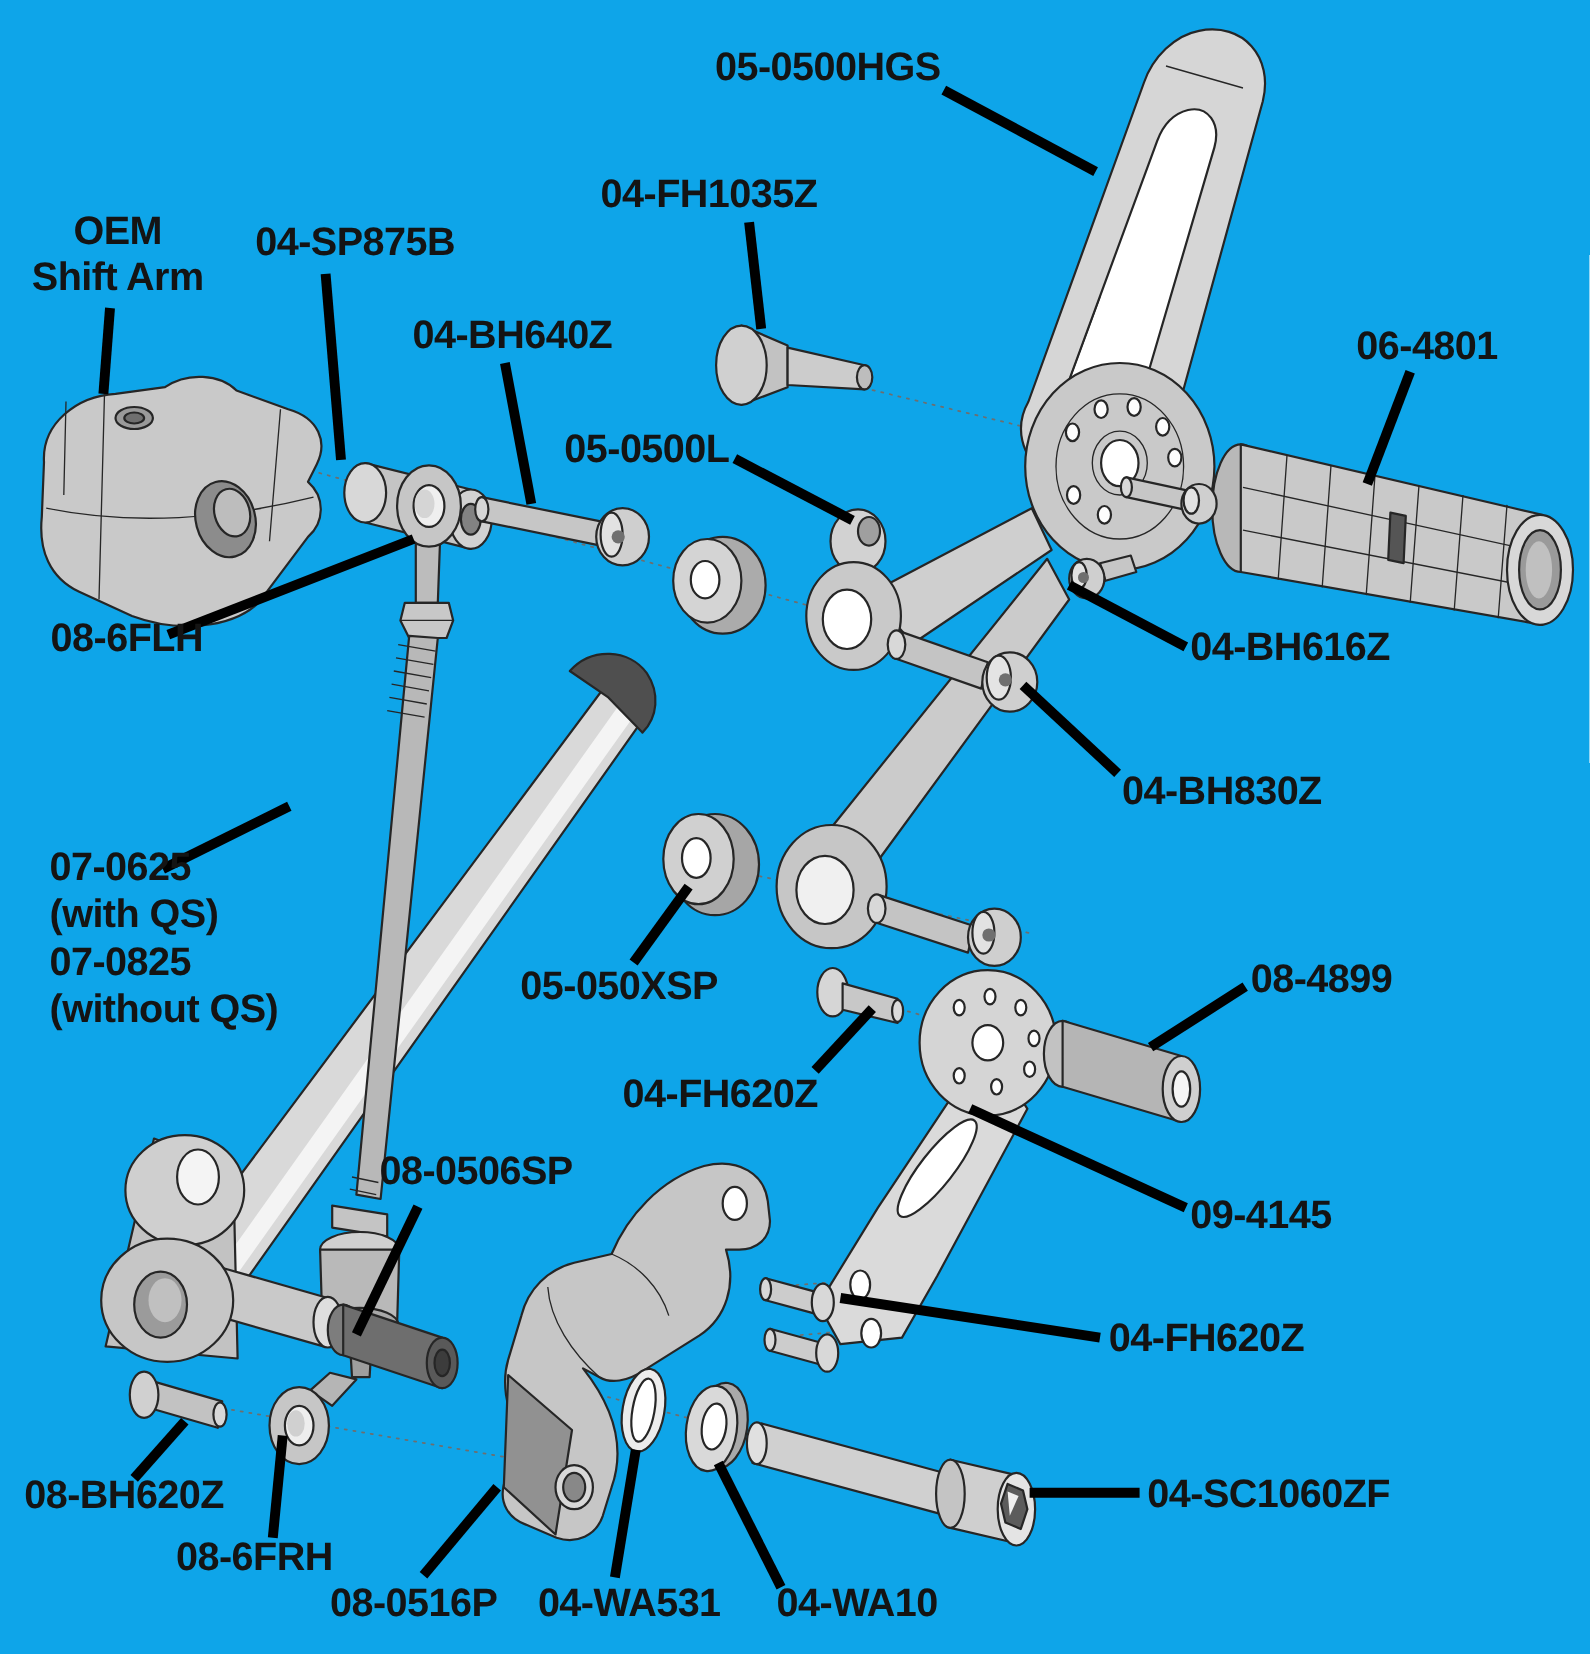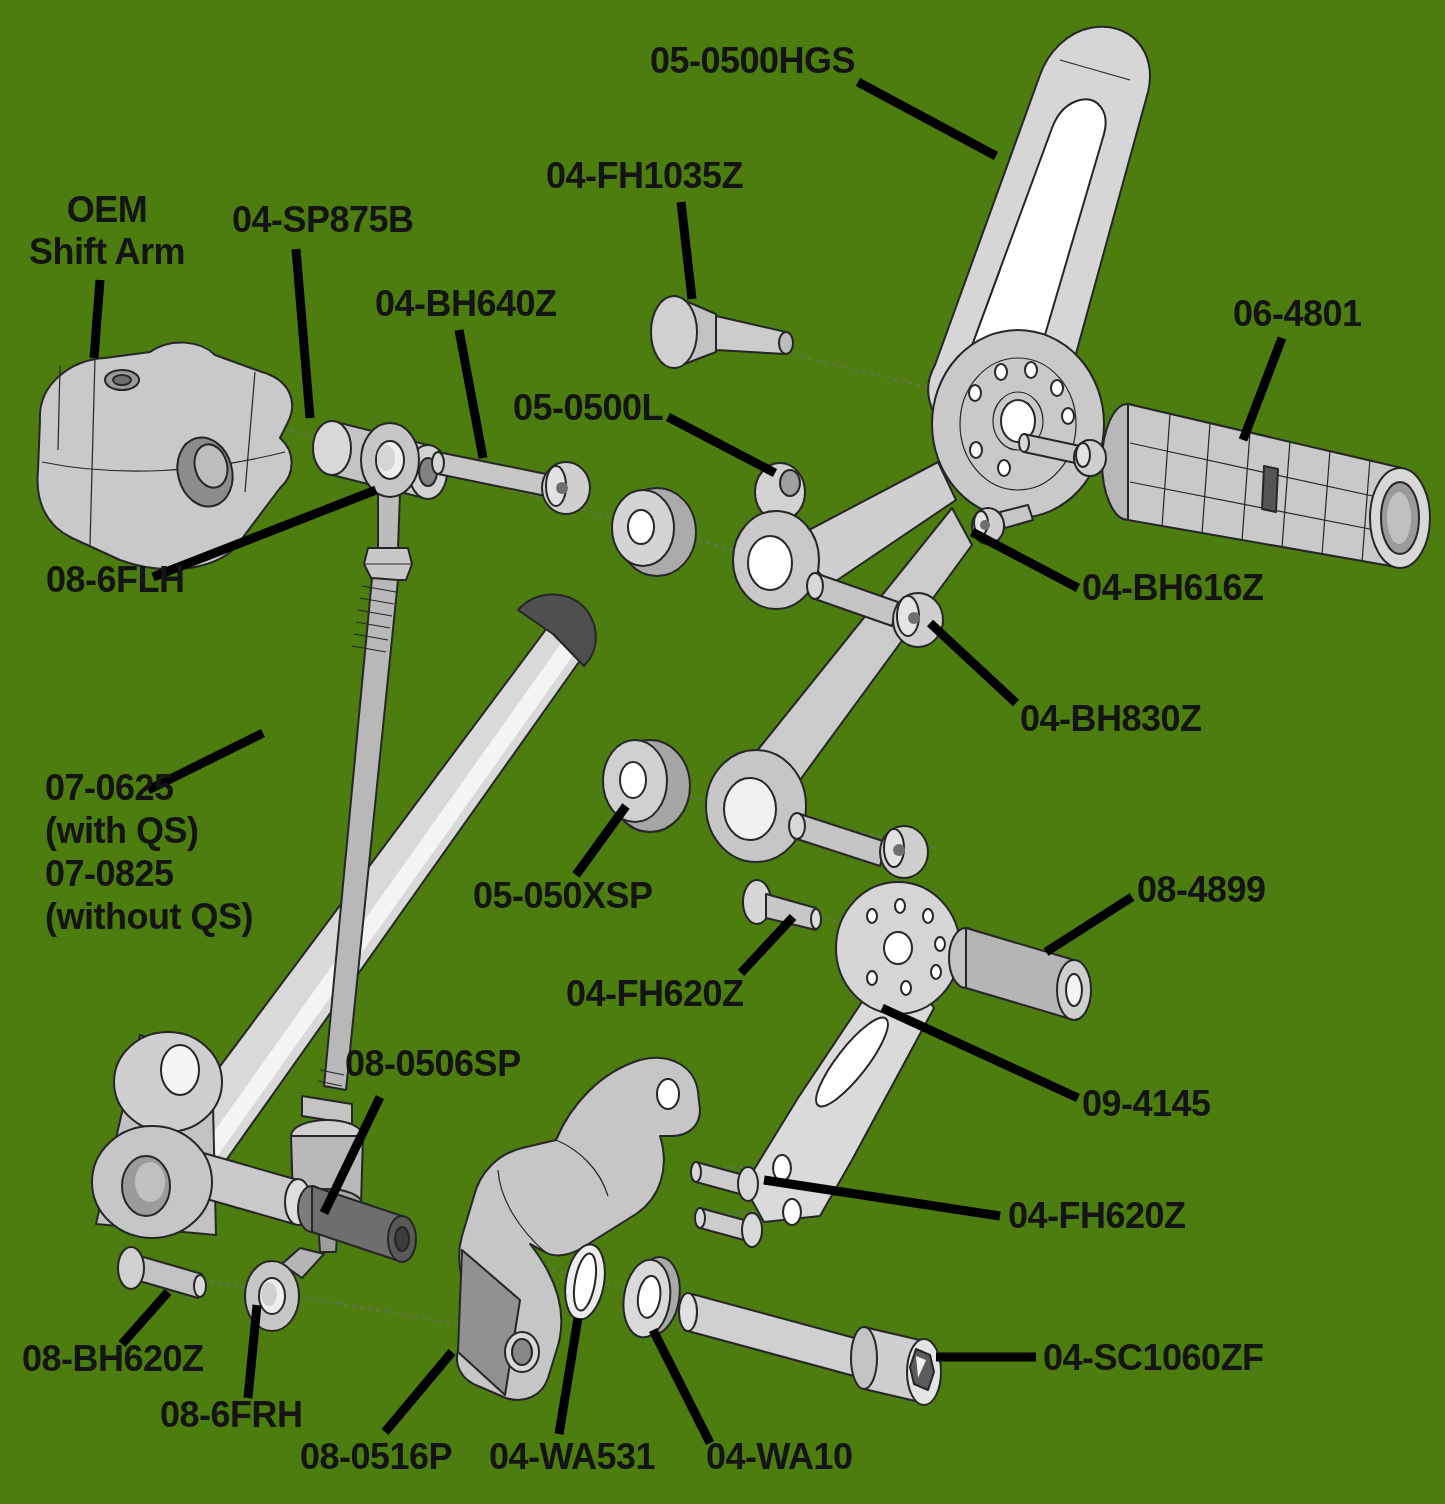--- a/index.html
+++ b/index.html
@@ -1,16 +1,16 @@
 <!DOCTYPE html>
 <html><head>
 <meta charset="utf-8">
 <style>
   html,body{margin:0;padding:0;background:#ffffff;}
-  #stage{position:relative;width:1445px;height:1504px;background:#4d7c0f;overflow:hidden;}
+  #stage{position:relative;width:1445px;height:1504px;background:#0ea5e9;overflow:hidden;}
   svg{display:block}
   .outline{stroke:#262626;stroke-width:2;stroke-linejoin:round;}
   .thin{stroke:#262626;stroke-width:1.2;fill:none;}
   .axis{stroke:#6e6e6e;stroke-width:1.6;stroke-dasharray:2 6;fill:none;stroke-linecap:round;}
   .leader{stroke:#000000;stroke-width:9;fill:none;}
   text.lbl{font-family:"Liberation Sans",sans-serif;font-weight:700;font-size:36px;fill:#141414;letter-spacing:-0.5px;}
 </style>
 </head>
 <body>
 

